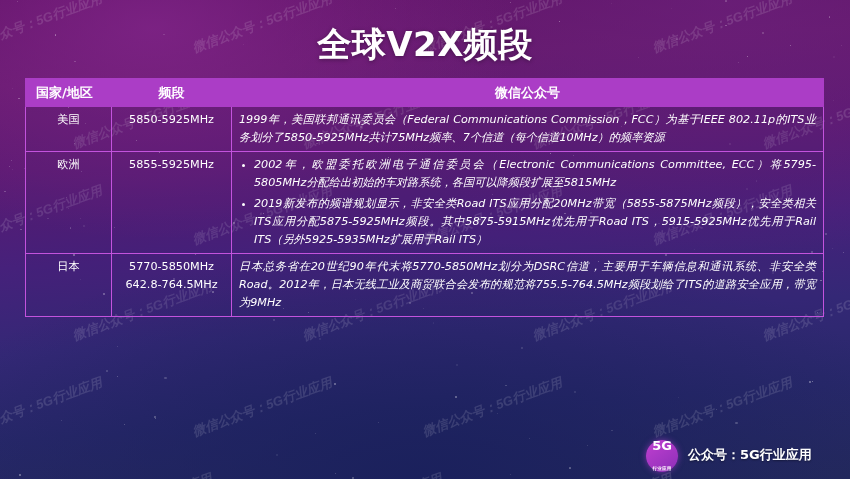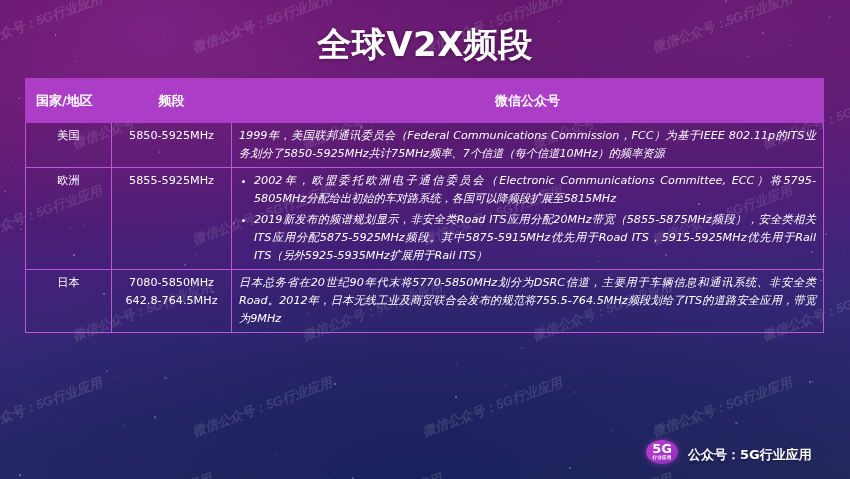--- a/index.html
+++ b/index.html
@@ -38,21 +38,21 @@
 
   
   .tbl-wrap{position:absolute;left:25px;top:78px;width:798px;}
   table.v2x{
     width:798px;border-collapse:collapse;table-layout:fixed;
     color:#ffffff;
   }
   table.v2x th{
     background:#ab3dc6;
     color:#fff;font-size:13px;font-weight:700;
-    height:27px;padding:8px 6px;text-align:center;
+    height:27px;padding:0 6px;text-align:center;
     border:1px solid #ab3dc6;
     font-family:"DejaVu Sans","Liberation Sans",sans-serif;
     margin-top:8px;
   }
   table.v2x th.c-country{text-align:left;padding-left:10px;}
   table.v2x td{
     border:1px solid #c353dd;
     background:rgba(60,30,110,.10);
     font-size:11.2px;line-height:1.62;
     padding:4px 7px;vertical-align:top;
@@ -67,23 +67,23 @@
   .col-desc{width:592px;}
 
   ul.bul{margin:0;padding:0;list-style:none;}
   ul.bul li{position:relative;padding-left:15px;margin:0 0 2px 0;}
   ul.bul li:last-child{margin-bottom:0;}
   ul.bul li:before{
     content:"";position:absolute;left:3px;top:8px;
     width:3px;height:3px;background:#fff;border-radius:50%;
   }
   .badge5g{
-    position:absolute;left:646px;top:440px;width:32px;height:24px;border-radius:50%;
+    position:absolute;left:646px;top:440px;width:32px;height:32px;border-radius:50%;
     background:linear-gradient(145deg,#c13fd0,#8c2fb8);
-    display:flex;flex-direction:column;align-items:center;justify-content:center;
+    display:flex;flex-direction:column;align-items:center;justify-content:space-between;
     color:#fff;box-shadow:0 0 6px rgba(190,70,220,.55);
   }
   .badge5g .b1{font-size:13px;font-weight:700;line-height:12px;font-family:"DejaVu Sans",sans-serif;}
   .badge5g .b2{font-size:4.5px;font-weight:700;line-height:6px;letter-spacing:.2px;font-family:"DejaVu Sans",sans-serif;}
   .footer-text{
     position:absolute;left:688px;top:446px;color:#ffffff;
     font-size:13px;font-weight:700;white-space:nowrap;
     font-family:"DejaVu Sans","Liberation Sans",sans-serif;
     text-shadow:0 1px 2px rgba(0,0,0,.4);
   }
@@ -314,21 +314,21 @@
             <td class="c-desc">
               <ul class="bul">
                 <li>2002年，欧盟委托欧洲电子通信委员会（Electronic Communications Committee, ECC）将5795-5805MHz分配给出初始的车对路系统，各国可以降频段扩展至5815MHz</li>
                 <li>2019新发布的频谱规划显示，非安全类Road ITS应用分配20MHz带宽（5855-5875MHz频段），安全类相关ITS应用分配5875-5925MHz频段。其中5875-5915MHz优先用于Road ITS，5915-5925MHz优先用于Rail ITS（另外5925-5935MHz扩展用于Rail ITS）</li>
               </ul>
             </td>
           </tr>
           <tr>
             <td class="c-country">日本</td>
             <td class="c-band">
-              <span class="bline">7080-5850MHz</span>
+              <span class="bline">5770-5850MHz</span>
               <span class="bline">642.8-764.5MHz</span>
             </td>
             <td class="c-desc">
               <div>日本总务省在20世纪90年代末将5770-5850MHz划分为DSRC信道，主要用于车辆信息和通讯系统、非安全类Road。2012年，日本无线工业及商贸联合会发布的规范将755.5-764.5MHz频段划给了ITS的道路安全应用，带宽为9MHz</div>
             </td>
           </tr>
         </tbody>
     </table>
   </div>
 

